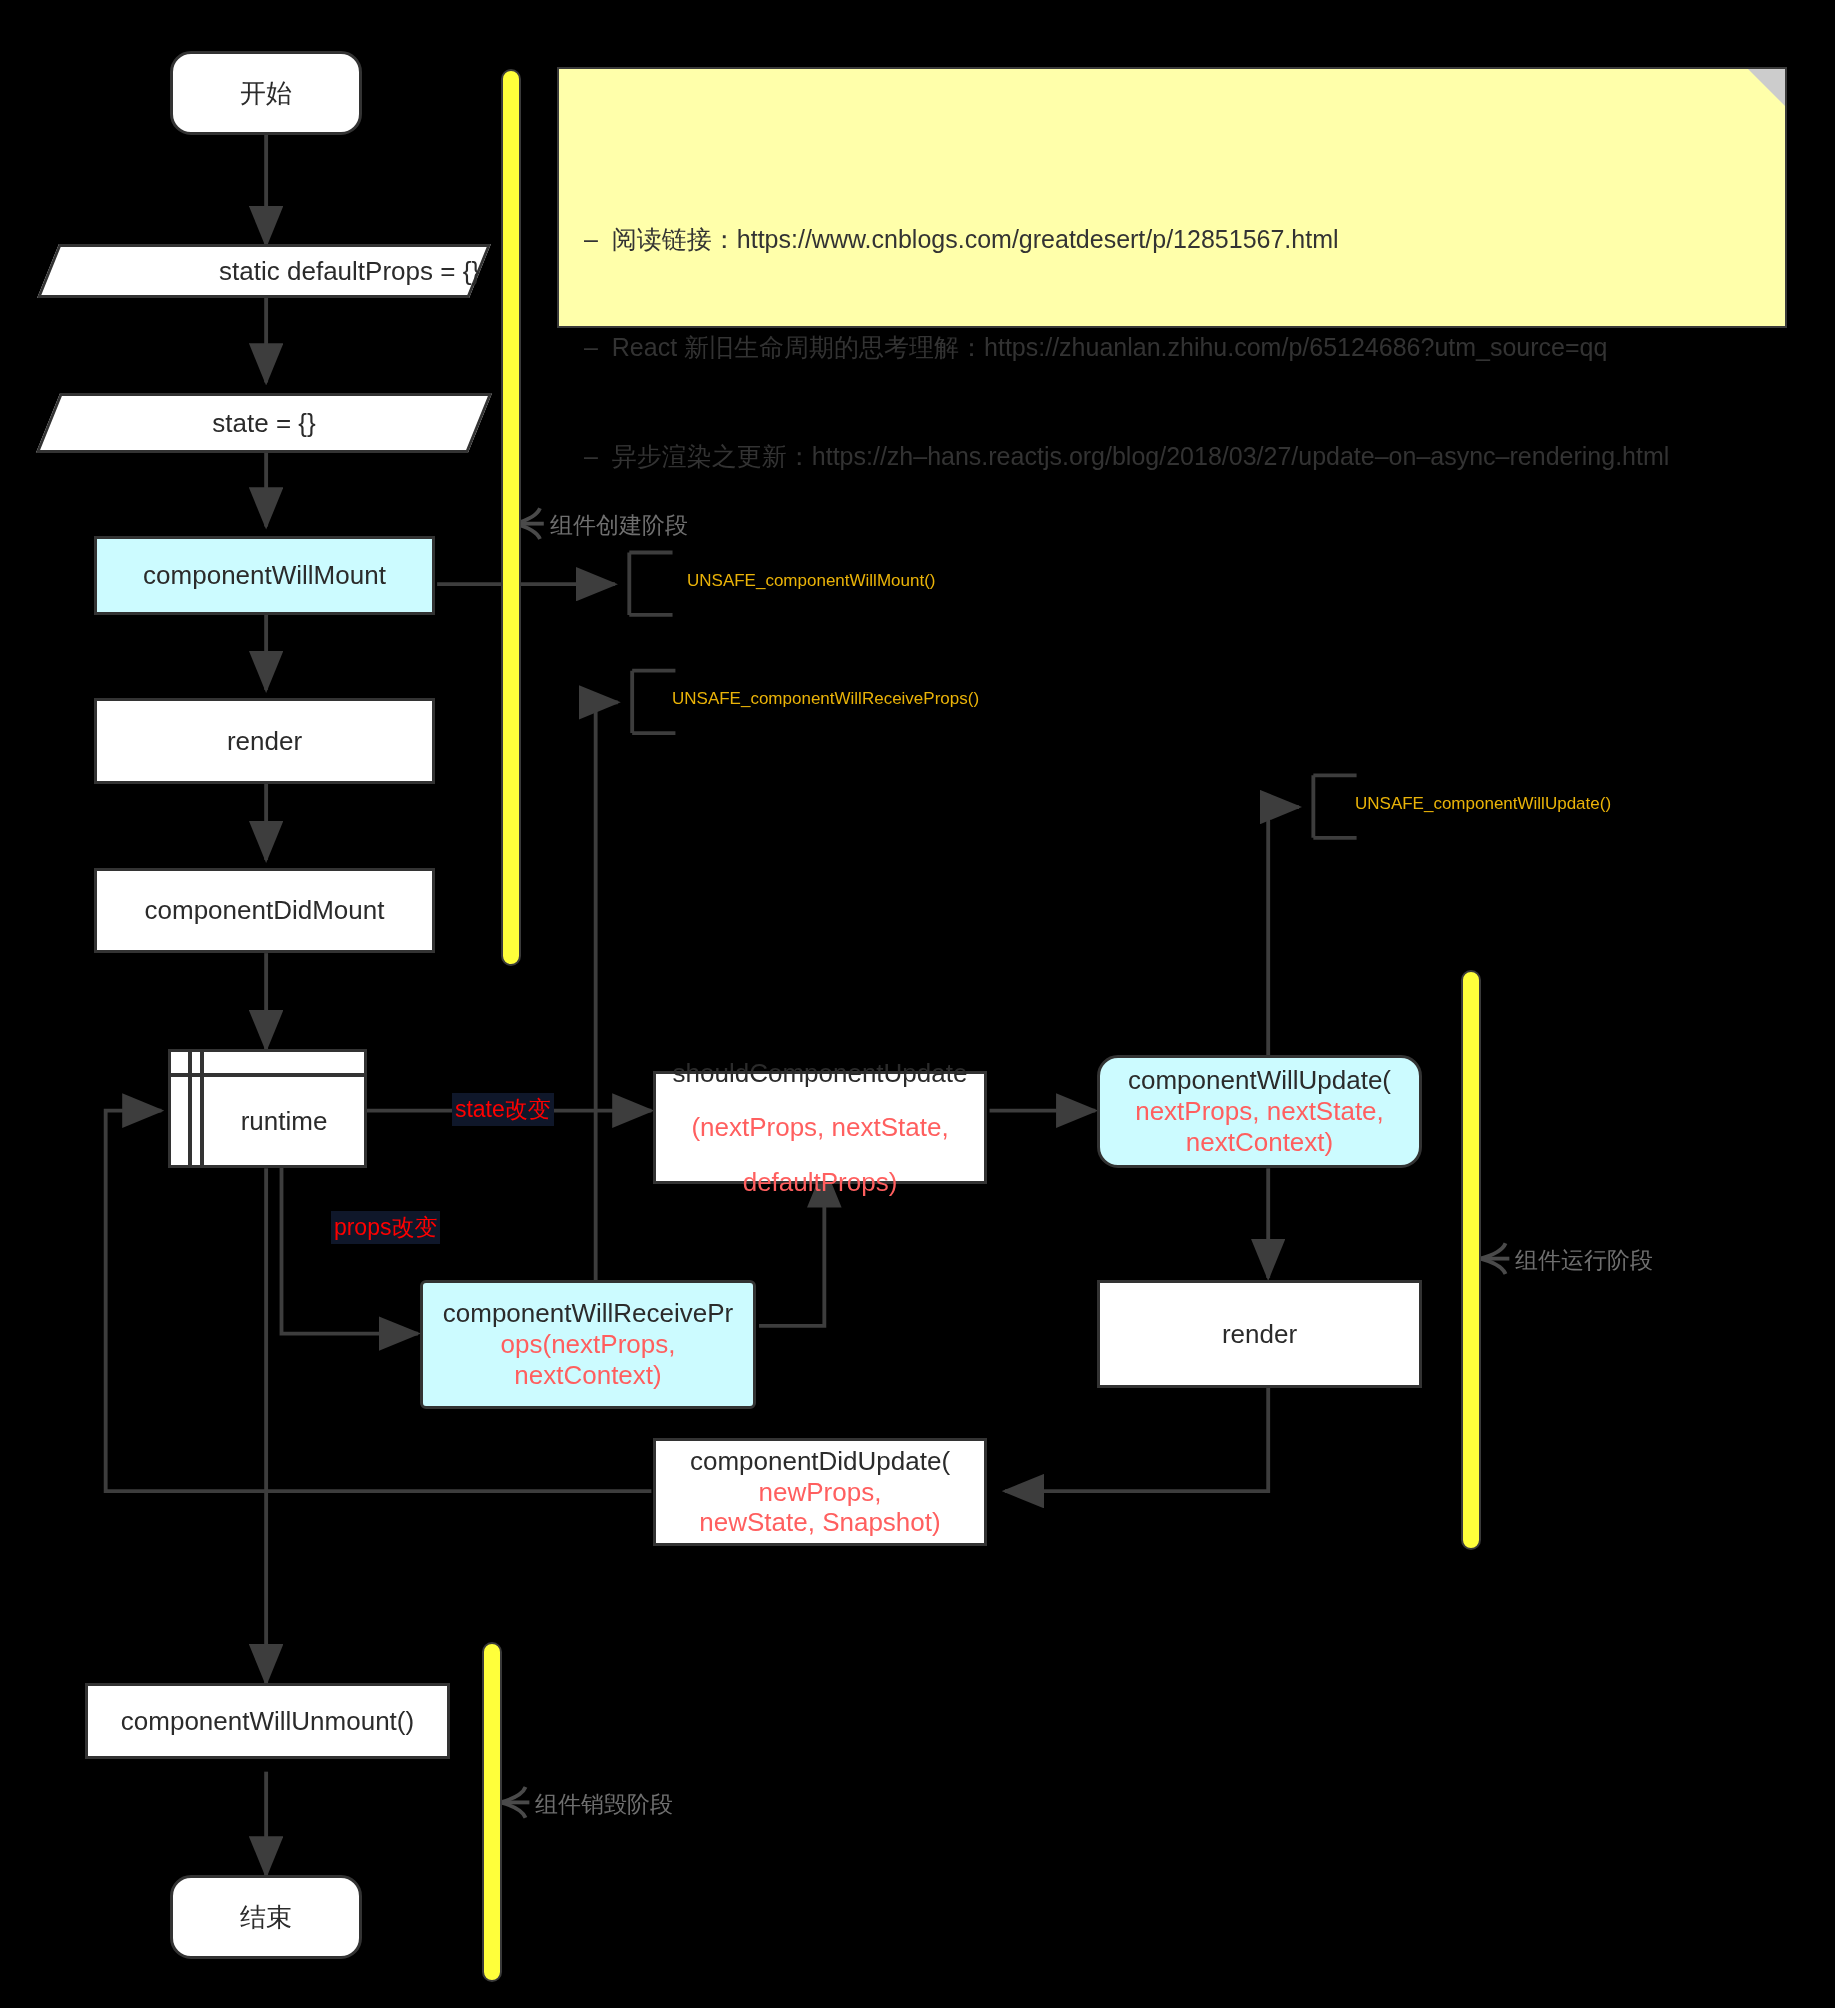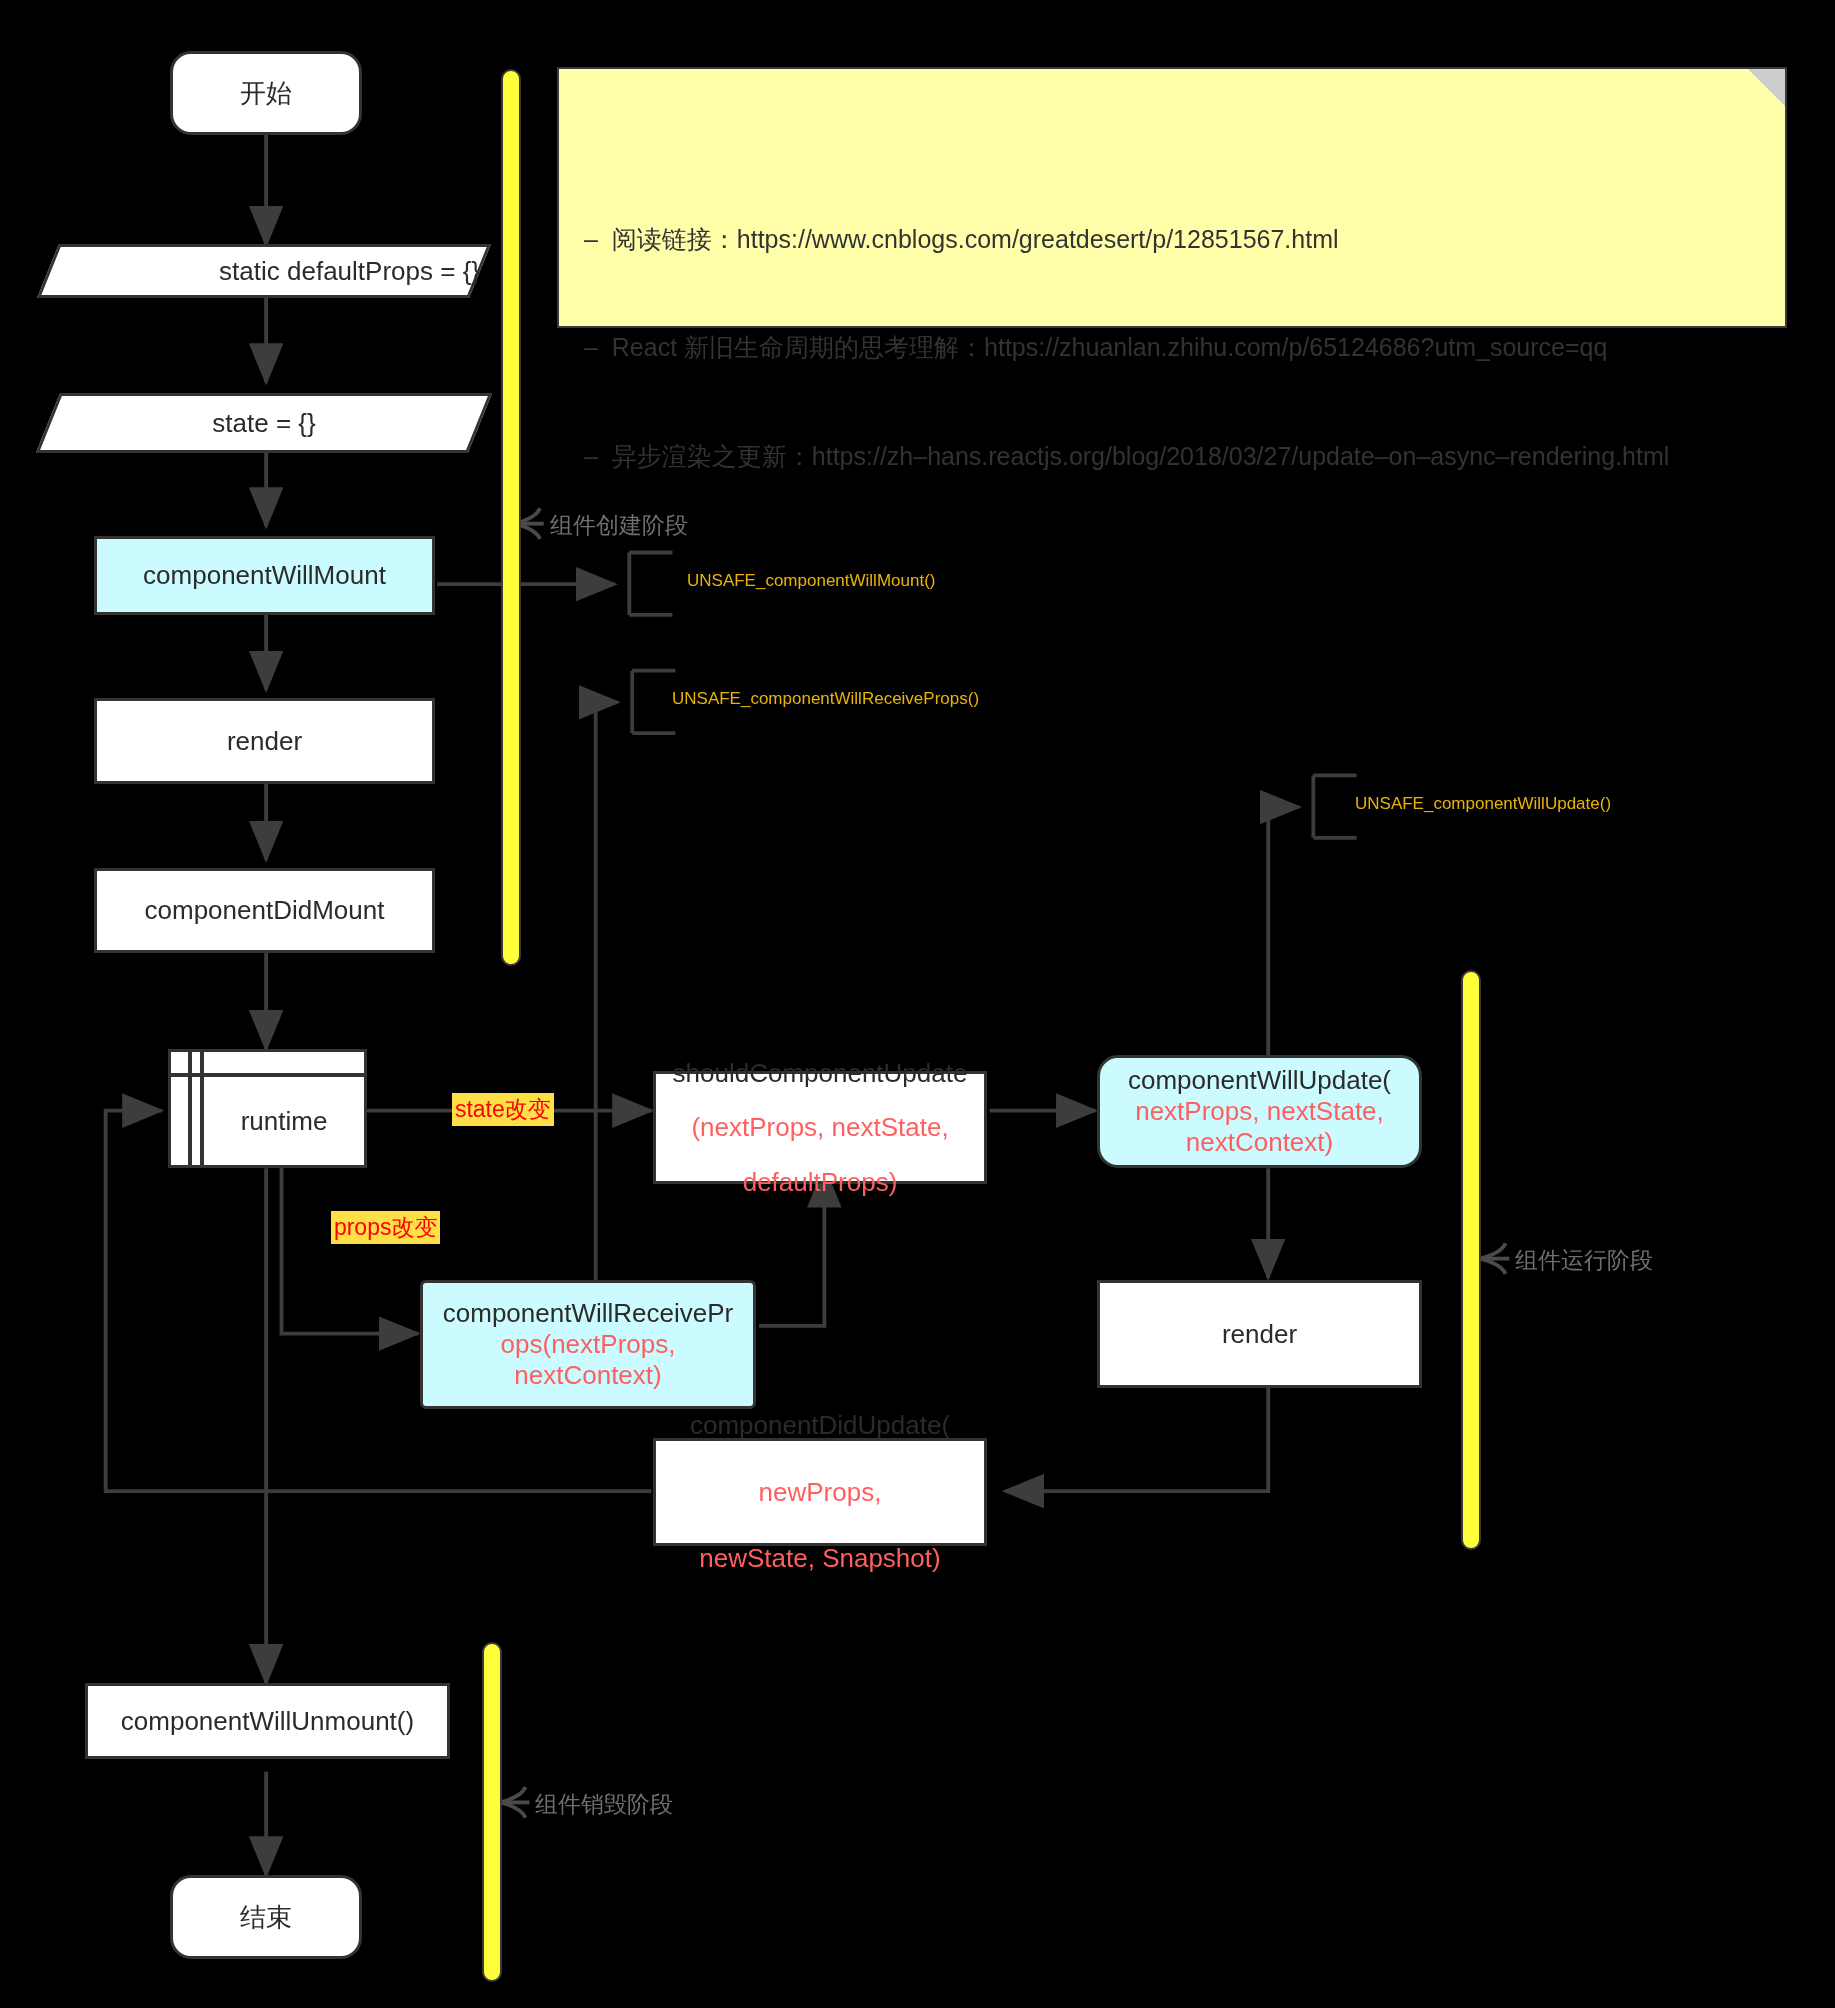--- a/index.html
+++ b/index.html
@@ -23,21 +23,21 @@
 
   .predef{position:absolute;box-sizing:border-box;border:3.8px solid #333333;background:#fff;}
   .predef .bar1{position:absolute;top:0;bottom:0;left:17.3px;width:3.8px;background:#333;}
   .predef .bar2{position:absolute;top:0;bottom:0;left:29px;width:3.8px;background:#333;}
   .predef .hbar{position:absolute;left:0;right:0;top:21px;height:3.8px;background:#333;}
   .predef .lbl{position:absolute;left:33px;right:0;top:25px;bottom:0;display:flex;
         align-items:center;justify-content:center;font-size:26px;color:#2b2b2b;}
 
   .redtok{color:#ff5f5f;}
   .unsafe{position:absolute;color:#eab308;font-size:17px;white-space:nowrap;}
-  .edgelabel{position:absolute;background:#fde047;color:#ff0000;font-size:23px;
+  .edgelabel{position:absolute;background:#0f172a;color:#ff0000;font-size:23px;
         padding:1px 2.9px;white-space:nowrap;}
 
   .brace{position:absolute;background:#ffff3b;border:2.9px solid #3a3a3a;border-radius:13.4px;}
   .bracelbl{position:absolute;color:#6f6f6f;font-size:23px;white-space:nowrap;}
 
   .note{position:absolute;background:#ffffaa;border:2.9px solid #3a3a3a;box-sizing:border-box;}
   .note .fold{position:absolute;right:0;top:0;width:0;height:0;
         border-left:37px solid transparent;border-top:37px solid #cccccc;}
   .note .lines{position:absolute;left:25px;top:79px;right:19px;color:#333333;
         font-size:25px;line-height:1.45;white-space:pre;}
@@ -162,21 +162,21 @@
   </div>
 
   <div class="node n-proc n-cyan" style="left:420px;top:1280px;width:336px;height:129px;flex-direction:column;border-radius:6px;">
     <span>componentWillReceivePr</span>
     <span class="redtok">ops(nextProps,</span>
     <span class="redtok">nextContext)</span>
   </div>
 
   <div class="node n-proc" style="left:1097px;top:1280px;width:325px;height:108px;">render</div>
 
-  <div class="node n-proc" style="left:653px;top:1438px;width:334px;height:108px;flex-direction:column;gap:36px;">
+  <div class="node n-proc" style="left:653px;top:1438px;width:334px;height:108px;flex-direction:column;">
     <span>componentDidUpdate(</span>
     <span class="redtok">newProps,</span>
     <span class="redtok">newState, Snapshot)</span>
   </div>
 
   <div class="node n-proc" style="left:85px;top:1683px;width:365px;height:76px;">componentWillUnmount()</div>
 
   <div class="node n-term" style="left:170px;top:1875px;width:192px;height:84px;">结束</div>
 
   <div class="edgelabel" style="left:452px;top:1093px;">state改变</div>

